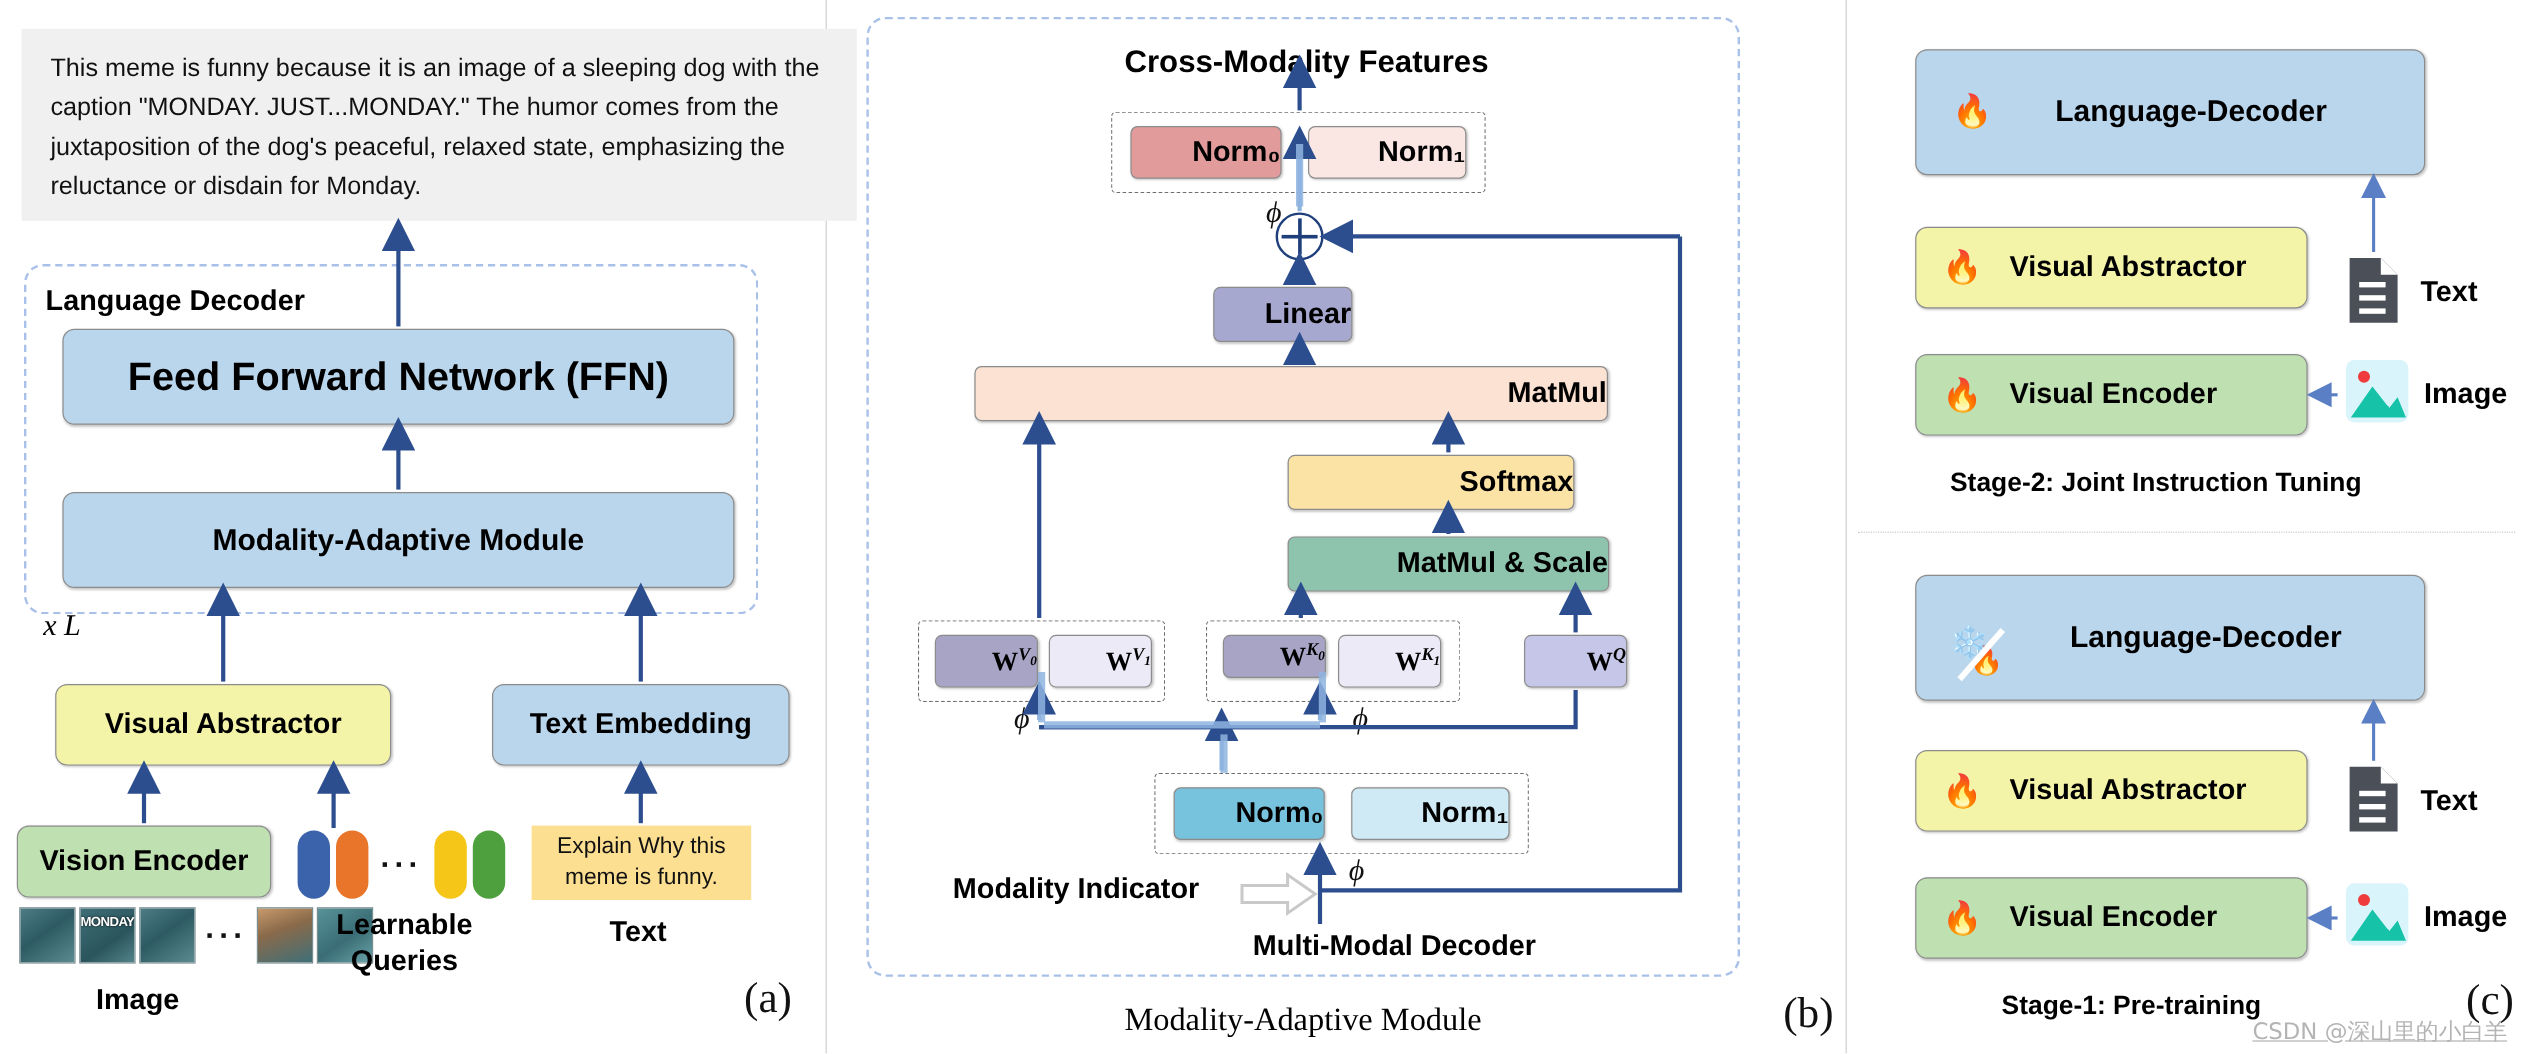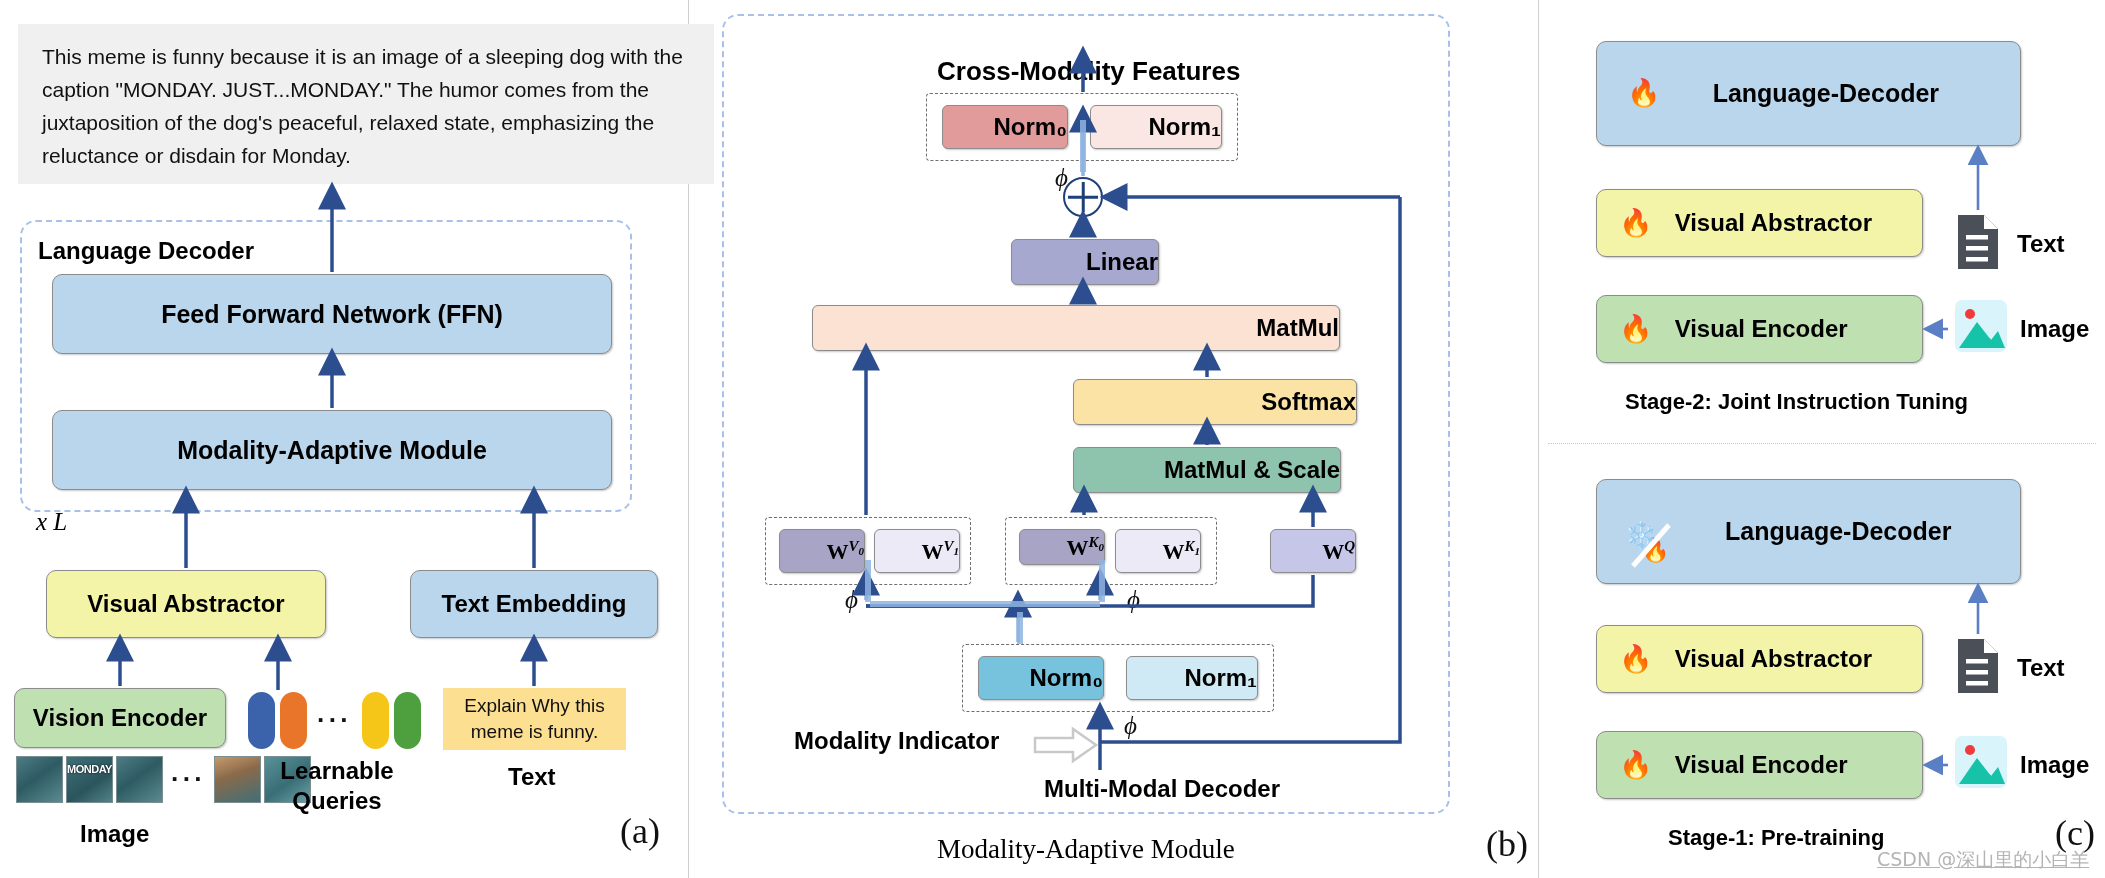--- a/index.html
+++ b/index.html
@@ -127,21 +127,21 @@
   <div class="vdiv" style="left:688px; top:0; height:878px;"></div>
   <div class="vdiv" style="left:1538px; top:0; height:878px;"></div>
   <div class="hdiv" style="left:1548px; top:443px; width:548px;"></div>
 
   <div class="resp" style="left:18px; top:24px; width:696px; height:160px;">This meme is funny because it is an image of a sleeping dog with the caption "MONDAY. JUST...MONDAY." The humor comes from the juxtaposition of the dog's peaceful, relaxed state, emphasizing the reluctance or disdain for Monday.</div>
 
   <div class="dashed-blue" style="left:20px; top:220px; width:612px; height:292px;"></div>
   <div class="plain bold" style="left:38px; top:237px; font-size:24px;">Language Decoder</div>
   <div class="plain" style="left:36px; top:508px; font-size:25px; font-style:italic; font-family:'Liberation Serif',serif;">x L</div>
 
-  <div class="box" style="left:52px; top:274px; width:560px; height:80px; background:#bad6ec; font-size:25px;">
+  <div class="box" style="left:52px; top:274px; width:560px; height:80px; background:#bad6ec; font-size:33px;">
     <span class="lbl">Feed Forward Network (FFN)</span>
   </div>
 
   <div class="box" style="left:52px; top:410px; width:560px; height:80px; background:#bad6ec; font-size:25px;">
     <span class="lbl">Modality-Adaptive Module</span>
   </div>
 
   <div class="box" style="left:46px; top:570px; width:280px; height:68px; background:#f4f4a8; font-size:24px;">
     <span class="lbl">Visual Abstractor</span>
   </div>
@@ -177,42 +177,42 @@
     <span>Learnable Queries</span>
   </div>
 
   <div class="prompt" style="left:443px; top:688px; width:183px; height:62px;">Explain Why this meme is funny.</div>
   <div class="plain bold" style="left:508px; top:763px; font-size:24px;">Text</div>
 
   <div class="panel-letter" style="left:620px; top:810px;">(a)</div>
 
   <div class="dashed-blue" style="left:722px; top:14px; width:728px; height:800px;"></div>
 
-  <div class="plain bold" style="left:937px; top:36px; font-size:26px;margin-top:20px;">Cross-Modality Features</div>
+  <div class="plain bold" style="left:937px; top:36px; font-size:26px;">Cross-Modality Features</div>
 
   <div class="dashed-gray" style="left:926px; top:93px; width:312px; height:68px;"></div>
   <div class="box sq" style="left:942px; top:105px; width:126px; height:44px; background:#e19b9b; font-size:24px;">
     <span class="lbl">Norm₀</span>
   </div>
   <div class="box sq" style="left:1090px; top:105px; width:132px; height:44px; background:#fae7e4; font-size:24px;">
     <span class="lbl">Norm₁</span>
   </div>
 
   <div class="phi" style="left:1055px; top:164px;">ϕ</div>
   <div class="oplus" style="left:1063px; top:177px;"></div>
 
-  <div class="box sq" style="left:1011px; top:239px; width:148px; height:46px; background:#a7a8d0; font-size:24px;">
+  <div class="box sq" style="left:1011px; top:239px; width:116px; height:46px; background:#a7a8d0; font-size:24px;">
     <span class="lbl">Linear</span>
   </div>
 
   <div class="box sq" style="left:812px; top:305px; width:528px; height:46px; background:#fbe2d3; font-size:24px;">
     <span class="lbl">MatMul</span>
   </div>
 
-  <div class="box sq" style="left:1073px; top:379px; width:284px; height:46px; background:#fbe3a6; font-size:24px;">
+  <div class="box sq" style="left:1073px; top:379px; width:239px; height:46px; background:#fbe3a6; font-size:24px;">
     <span class="lbl">Softmax</span>
   </div>
 
   <div class="box sq" style="left:1073px; top:447px; width:268px; height:46px; background:#8ec4ae; font-size:24px;">
     <span class="lbl">MatMul &amp; Scale</span>
   </div>
 
   <div class="dashed-gray" style="left:765px; top:517px; width:206px; height:68px;"></div>
   <div class="box sq" style="left:779px; top:529px; width:86px; height:44px; background:#a7a4c6; font-size:22px;">
     <span class="lbl" style="font-family:'Liberation Serif',serif; font-weight:bold;">W<sup style="font-style:italic; font-size:15px;">V<sub style="font-size:11px;">0</sub></sup></span>

